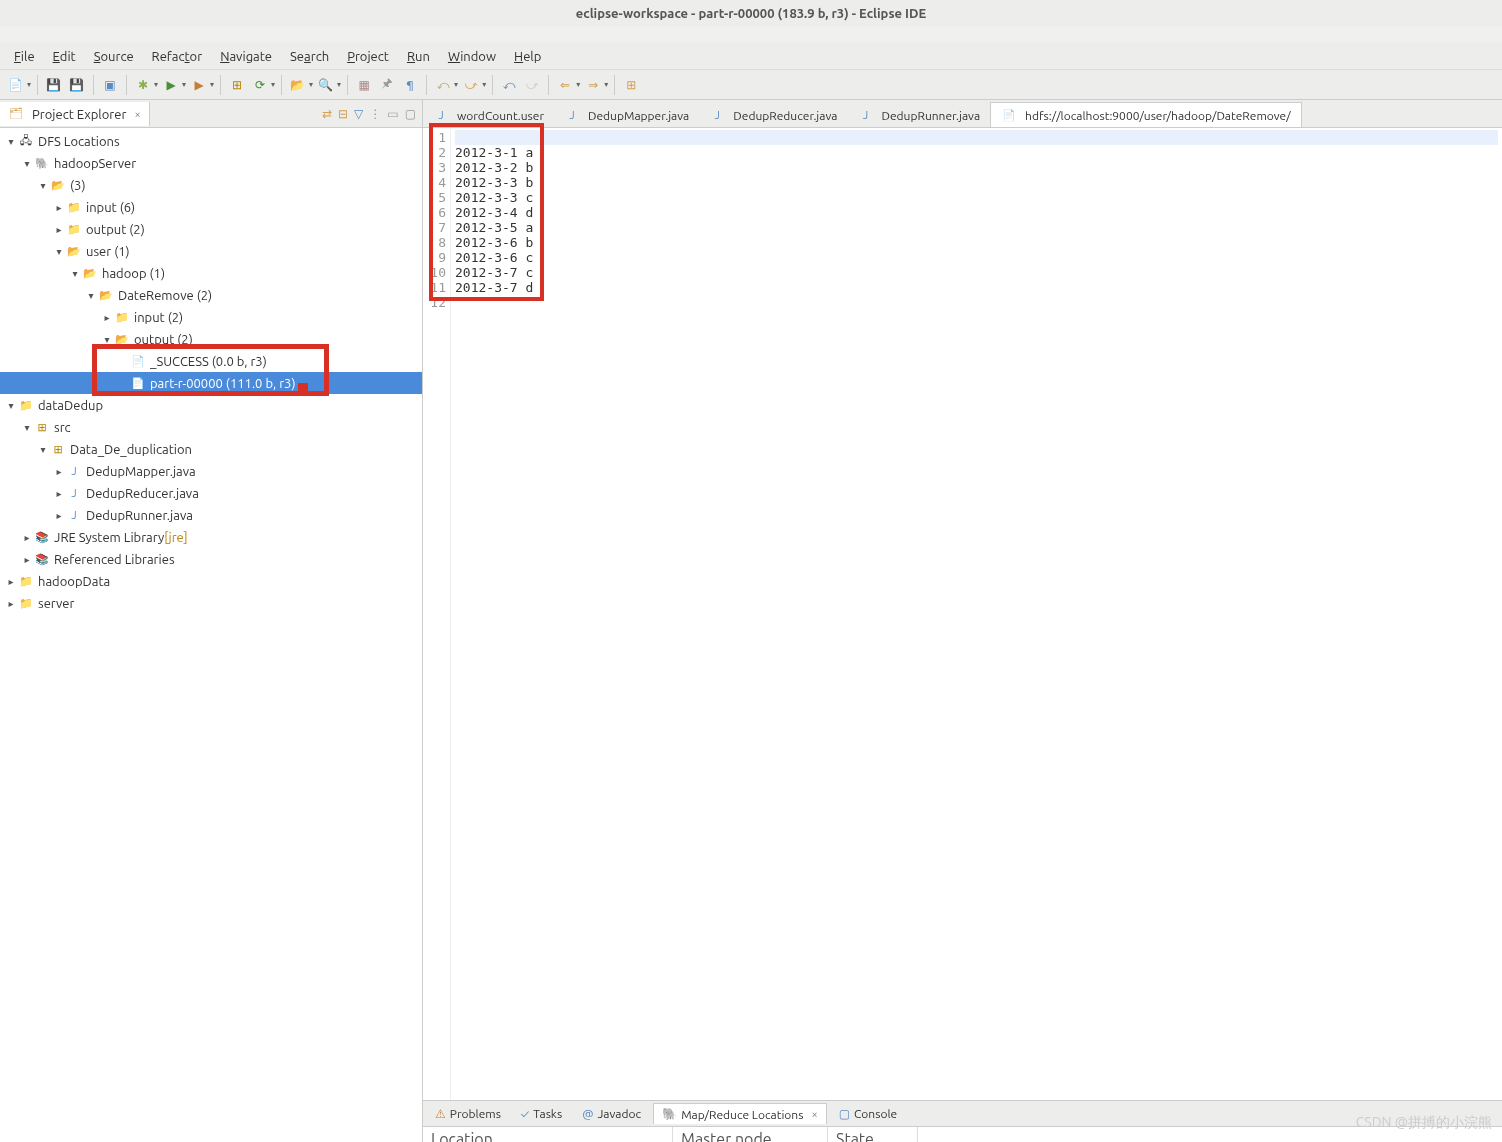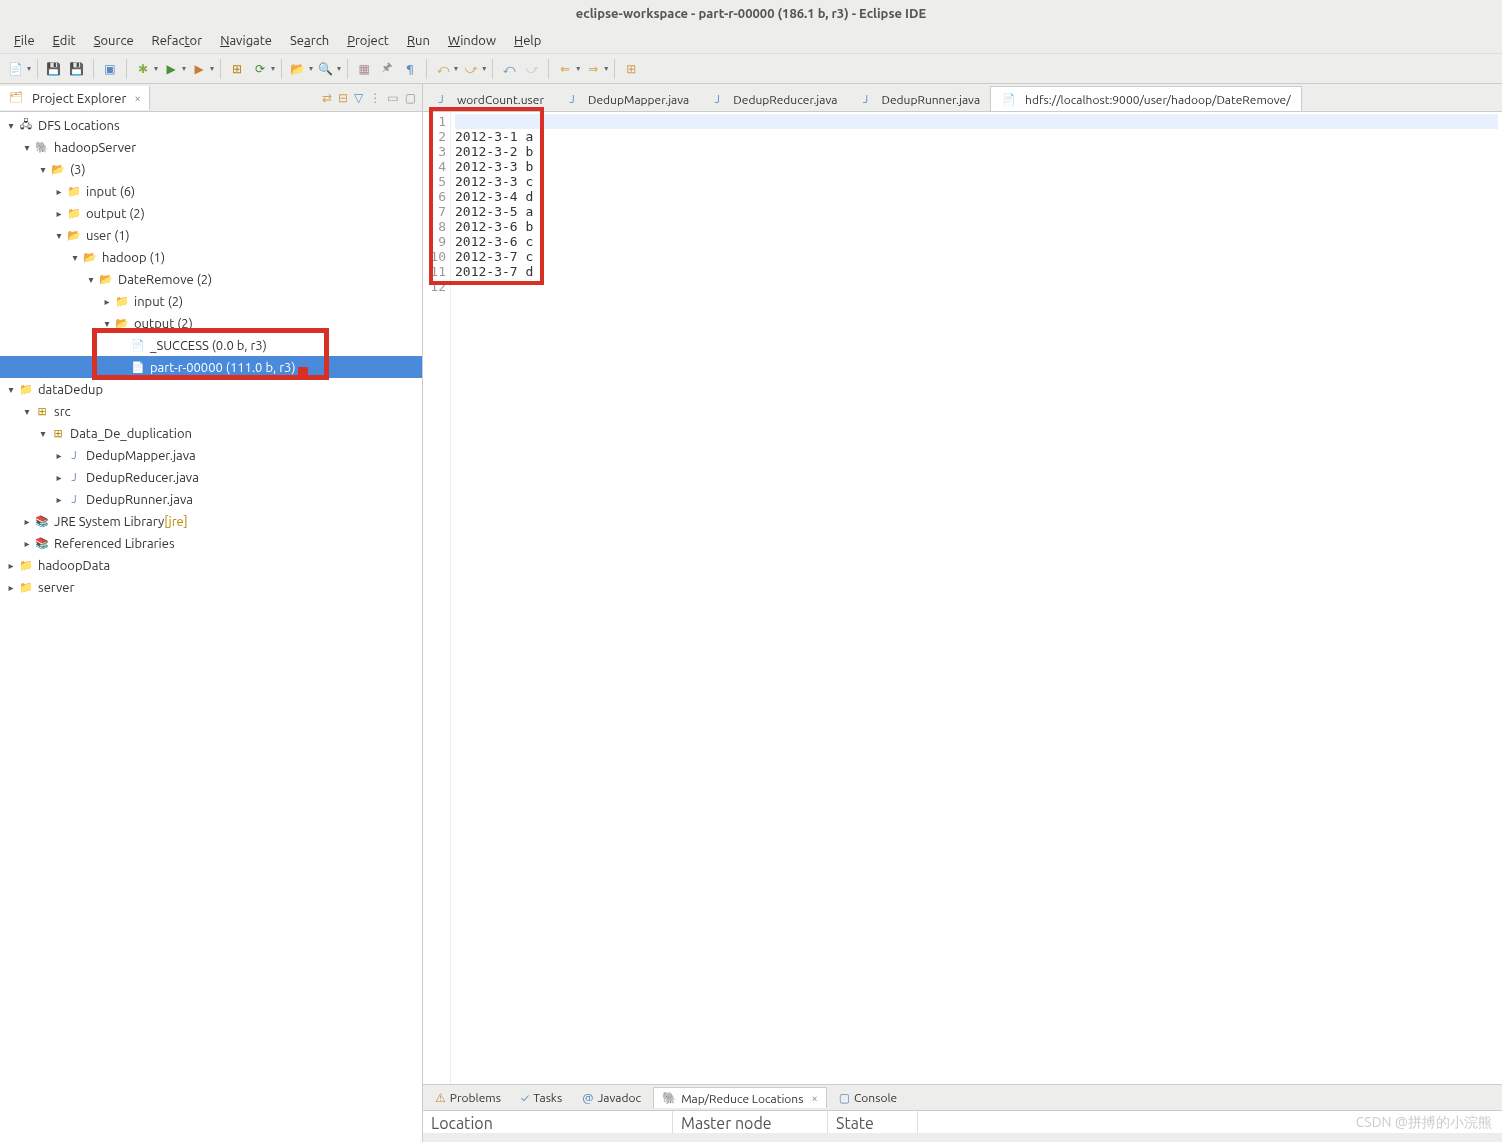--- a/index.html
+++ b/index.html
@@ -1,18 +1,18 @@
 <!DOCTYPE html>
 <html><head>
 <meta charset="utf-8">
 <style>
 * { box-sizing: border-box; margin: 0; padding: 0; }
 body { font-family: "Segoe UI", Ubuntu, Arial, sans-serif; font-size: 13px; color: #333; background: #f0f0ee; overflow: hidden; width: 1502px; height: 1142px; }
 .title-bar { height: 26px; background: #ededeb; display: flex; align-items: center; justify-content: center; font-size: 13px; font-weight: bold; color: #555; }
-.menu-bar { height: 28px; background: #ededeb; display: flex; align-items: center; padding: 0 6px; gap: 2px; border-bottom: 1px solid #ddd; }
+.menu-bar { height: 28px; background: #ededeb; display: flex; align-items: center; padding: 0 6px; gap: 2px; border-bottom: 1px solid #ddd; margin-top: 16px; }
 .menu-bar .menu-item { padding: 3px 8px; cursor: default; }
 .menu-bar .menu-item .u { text-decoration: underline; }
 .toolbar { height: 30px; background: #ededeb; display: flex; align-items: center; padding: 0 6px; gap: 3px; border-bottom: 1px solid #ccc; }
 .toolbar .tb-btn { width: 20px; height: 20px; display: inline-flex; align-items: center; justify-content: center; font-size: 12px; }
 .toolbar .tb-sep { width: 1px; height: 20px; background: #ccc; margin: 0 3px; }
 .toolbar .tb-drop { font-size: 8px; color: #666; margin-left: -2px; }
 .main { display: flex; height: calc(100% - 84px); }
 .left-panel { width: 423px; background: #fff; border-right: 1px solid #ccc; display: flex; flex-direction: column; }
 .view-tab { height: 28px; background: #ededeb; display: flex; align-items: center; border-bottom: 1px solid #ccc; }
 .view-tab-label { background: #fff; padding: 4px 8px; display: flex; align-items: center; gap: 4px; border-right: 1px solid #ccc; }
@@ -44,21 +44,21 @@
 .java-icon { color: #5a8cc4; }
 .file-icon { color: #5a8cc4; }
 .package-icon { color: #b8860b; }
 .lib-note { color: #b8860b; }
 .watermark { position: absolute; bottom: 10px; right: 10px; color: #ccc; font-size: 14px; }
 </style>
 </head>
 <body>
 
 <div class="title-bar">
-  <span>eclipse-workspace - part-r-00000 (186.1 b, r3) - Eclipse IDE</span>
+  <span>eclipse-workspace - part-r-00000 (183.9 b, r3) - Eclipse IDE</span>
 </div>
 
 <div class="menu-bar">
   <div class="menu-item"><span class="u">F</span>ile</div>
   <div class="menu-item"><span class="u">E</span>dit</div>
   <div class="menu-item"><span class="u">S</span>ource</div>
   <div class="menu-item">Refac<span class="u">t</span>or</div>
   <div class="menu-item"><span class="u">N</span>avigate</div>
   <div class="menu-item">Se<span class="u">a</span>rch</div>
   <div class="menu-item"><span class="u">P</span>roject</div>

